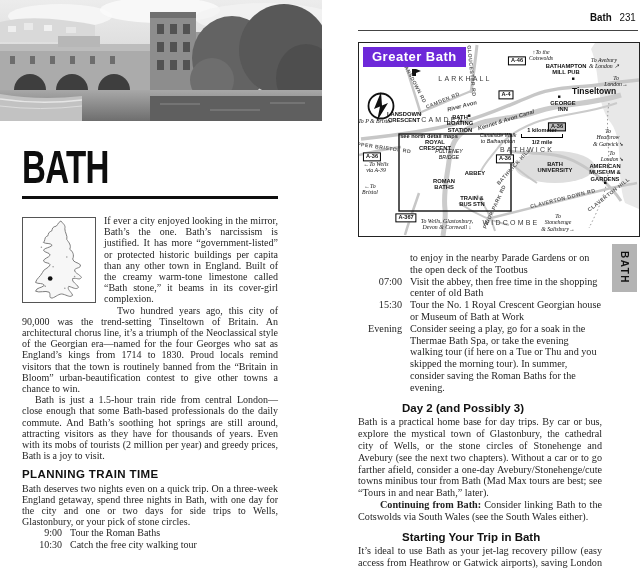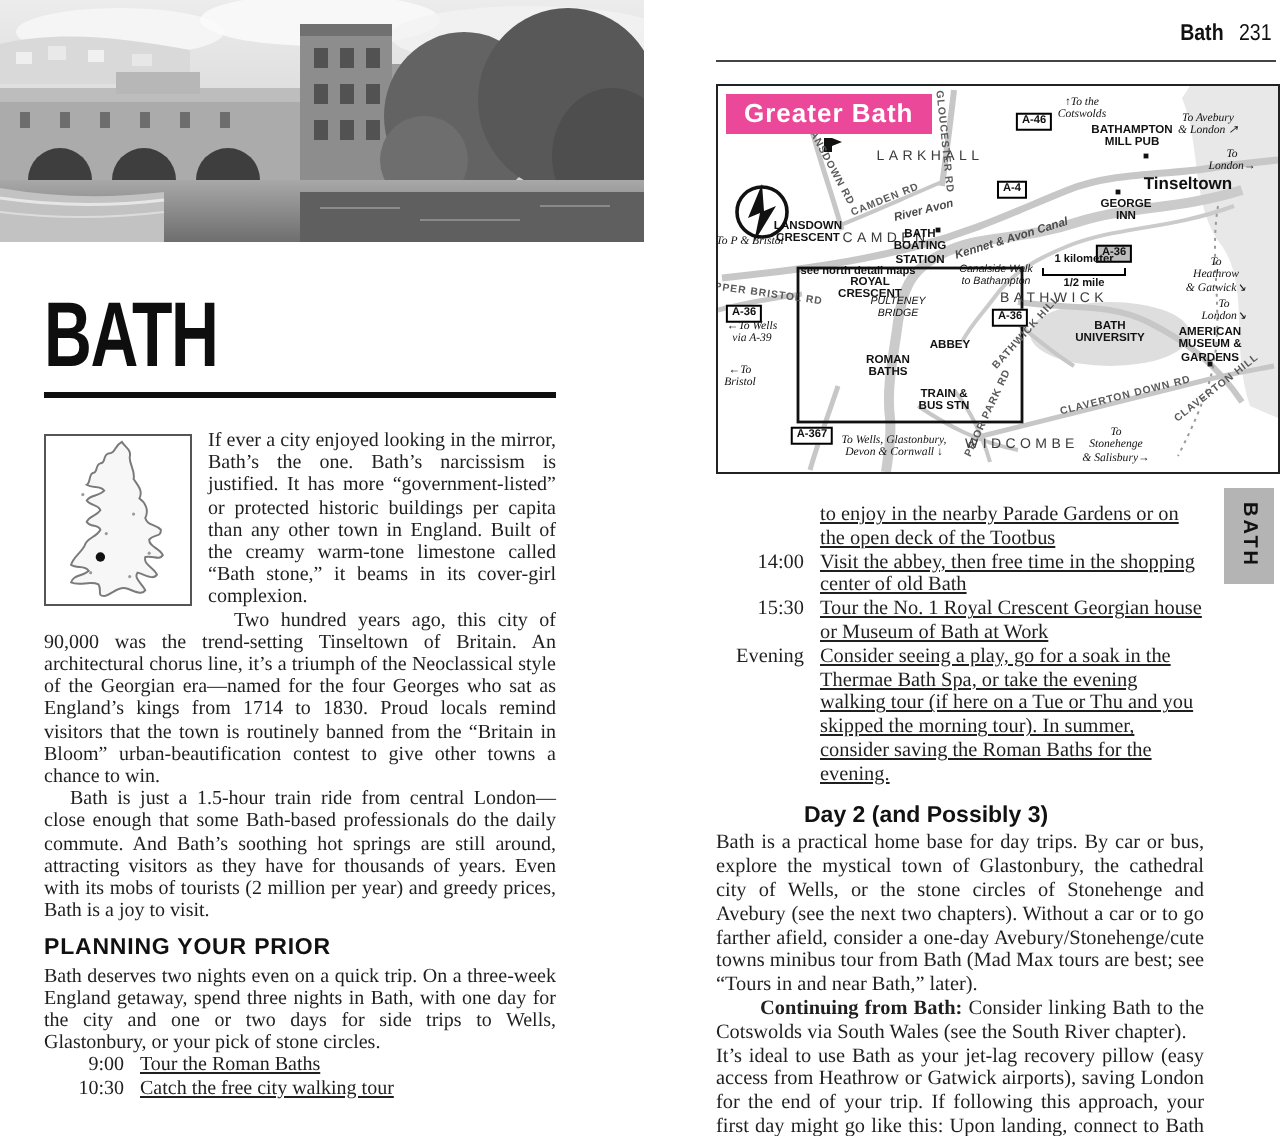--- a/index.html
+++ b/index.html
@@ -17,40 +17,40 @@
   .minimap{float:left;width:72px;height:84px;border:1px solid #555;margin:2px 8px 2px 0;background:#fff;}
   .body-p{margin:0;}
   .body-p.indent{text-indent:13px;}
   .h-caps{font-family:"Liberation Sans",sans-serif;font-weight:700;font-size:11.5px;
         letter-spacing:.4px;color:#111;margin:8px 0 2px 0;text-align:left;}
   .h-day{font-family:"Liberation Sans",sans-serif;font-weight:700;font-size:11.5px;color:#111;
         margin:9px 0 2px 0;text-align:left;padding-left:44px;}
   .sched{display:grid;grid-template-columns:40px 1fr;column-gap:8px;row-gap:0;}
   .sched.right{grid-template-columns:44px 1fr;}
   .sched .time{text-align:right;white-space:nowrap;}
-  .sched .desc{text-align:left;text-decoration:underline;}
+  .sched .desc{text-align:left;}
 
   
   .right-col{position:absolute;left:358px;top:0;width:280px;}
   .running-head{position:absolute;top:11px;right:2px;font-family:"Liberation Sans",sans-serif;
         font-weight:700;font-size:11.5px;color:#111;transform:scaleX(.85);transform-origin:right top;}
   .running-head .pgnum{font-weight:400;margin-left:9px;}
   .head-rule{position:absolute;top:30px;left:0;width:280px;height:1px;background:#444;}
   .right-flow{position:absolute;left:0;top:252px;width:244px;font-size:10.2px;line-height:11.8px;text-align:justify;}
   .lead-bold{font-weight:700;}
   .side-tab{position:absolute;left:612px;top:244px;width:25px;height:48px;
         background:var(--side-tab-bg,#b4b4b4);display:flex;align-items:center;justify-content:center;}
   .side-tab span{writing-mode:vertical-rl;font-family:"Liberation Sans",sans-serif;
         font-weight:700;font-size:10px;letter-spacing:1.5px;color:#111;}
 
   
   .map{position:absolute;left:0;top:42px;width:280px;height:193px;border:1px solid #222;
        background:#fff;overflow:hidden;}
   .map svg{position:absolute;left:0;top:0;}
-  .map-title{position:absolute;left:4px;top:4px;background:#ec4899;color:#fff;
+  .map-title{position:absolute;left:4px;top:4px;background:#6d28d9;color:#fff;
        font-family:"Liberation Sans",sans-serif;font-weight:700;font-size:13px;
        padding:2px 9px 3px 9px;letter-spacing:.5px;}
   .label-layer{position:absolute;left:0;top:0;width:100%;height:100%;}
   .mlabel{position:absolute;transform:translate(-50%,-50%);text-align:center;white-space:pre-line;
        font-family:"Liberation Sans",sans-serif;color:#111;line-height:1.1;}
   .mlabel.area{font-size:7px;letter-spacing:2.2px;color:#3a3a3a;}
   .mlabel.poi,.mlabel.poi2{font-size:5.8px;font-weight:700;}
   .mlabel.town{font-size:8.5px;font-weight:700;}
   .mlabel.badge{font-size:5.6px;font-weight:700;border:1px solid #000;background:#fff;padding:0 2px;line-height:1.3;}
   .mlabel.badge.gray{background:#bdbdbd;}
@@ -150,21 +150,21 @@
           <circle cx="22" cy="70" r=".8" fill="#9a9a9a"></circle>
             <circle cx="42" cy="72" r=".8" fill="#9a9a9a"></circle>
           <circle cx="27" cy="62" r="2.4" fill="#111"></circle>
         </svg>
       </div>
 
       <p class="body-p">If ever a city enjoyed looking in the mirror, Bath’s the one. Bath’s narcissism is justified. It has more “government-listed” or protected historic buildings per capita than any other town in England. Built of the creamy warm-tone limestone called “Bath stone,” it beams in its cover-girl complexion.</p>
       <p class="body-p indent">Two hundred years ago, this city of 90,000 was the trend-setting Tinseltown of Britain. An architectural chorus line, it’s a triumph of the Neoclassical style of the Georgian era—named for the four Georges who sat as England’s kings from 1714 to 1830. Proud locals remind visitors that the town is routinely banned from the “Britain in Bloom” urban-beautification contest to give other towns a chance to win.</p>
       <p class="body-p indent">Bath is just a 1.5-hour train ride from central London—close enough that some Bath-based professionals do the daily commute. And Bath’s soothing hot springs are still around, attracting visitors as they have for thousands of years. Even with its mobs of tourists (2 million per year) and greedy prices, Bath is a joy to visit.</p>
 
-      <div class="h-caps">PLANNING YOUR PRIOR</div>
+      <div class="h-caps">PLANNING TRAIN TIME</div>
       <p class="body-p">Bath deserves two nights even on a quick trip. On a three-week England getaway, spend three nights in Bath, with one day for the city and one or two days for side trips to Wells, Glastonbury, or your pick of stone circles.</p>
 
       <div class="sched">
         <span class="time">9:00</span>
         <span class="desc">Tour the Roman Baths</span>
         <span class="time">10:30</span>
         <span class="desc">Catch the free city walking tour</span>
 
       </div>
     </div>
@@ -283,32 +283,33 @@
         <div>1 kilometer</div>
         <div class="scale-bar"></div>
         <div>1/2 mile</div>
       </div>
     </div>
 
     <div class="right-flow">
       <div class="sched right">
         <span class="time"></span>
         <span class="desc">to enjoy in the nearby Parade Gardens or on the open deck of the Tootbus</span>
-        <span class="time">14:00</span>
+        <span class="time">07:00</span>
         <span class="desc">Visit the abbey, then free time in the shopping center of old Bath</span>
         <span class="time">15:30</span>
         <span class="desc">Tour the No. 1 Royal Crescent Georgian house or Museum of Bath at Work</span>
         <span class="time">Evening</span>
         <span class="desc">Consider seeing a play, go for a soak in the Thermae Bath Spa, or take the evening walking tour (if here on a Tue or Thu and you skipped the morning tour). In summer, consider saving the Roman Baths for the evening.</span>
       </div>
 
       <div class="h-day">Day 2 (and Possibly 3)</div>
       <p class="body-p">Bath is a practical home base for day trips. By car or bus, explore the mystical town of Glastonbury, the cathedral city of Wells, or the stone circles of Stonehenge and Avebury (see the next two chapters). Without a car or to go farther afield, consider a one-day Avebury/Stonehenge/cute towns minibus tour from Bath (Mad Max tours are best; see “Tours in and near Bath,” later).</p>
-      <p class="body-p" style="text-indent:22px"><span class="lead-bold">Continuing from Bath:</span><span> Consider linking Bath to the Cotswolds via South Wales (see the South River chapter).</span></p>
-
+      <p class="body-p" style="text-indent:22px"><span class="lead-bold">Continuing from Bath:</span><span> Consider linking Bath to the Cotswolds via South Wales (see the South Wales either).</span></p>
+
+      <div class="h-day">Starting Your Trip in Bath</div>
       <p class="body-p">It’s ideal to use Bath as your jet-lag recovery pillow (easy access from Heathrow or Gatwick airports), saving London for the end of your trip. If following this approach, your first day might go like this: Upon landing, connect to Bath either by train or by direct bus</p>
     </div>
   </div>
 
   <div class="side-tab">
     <span>BATH</span>
   </div>
 
 </div>
 

